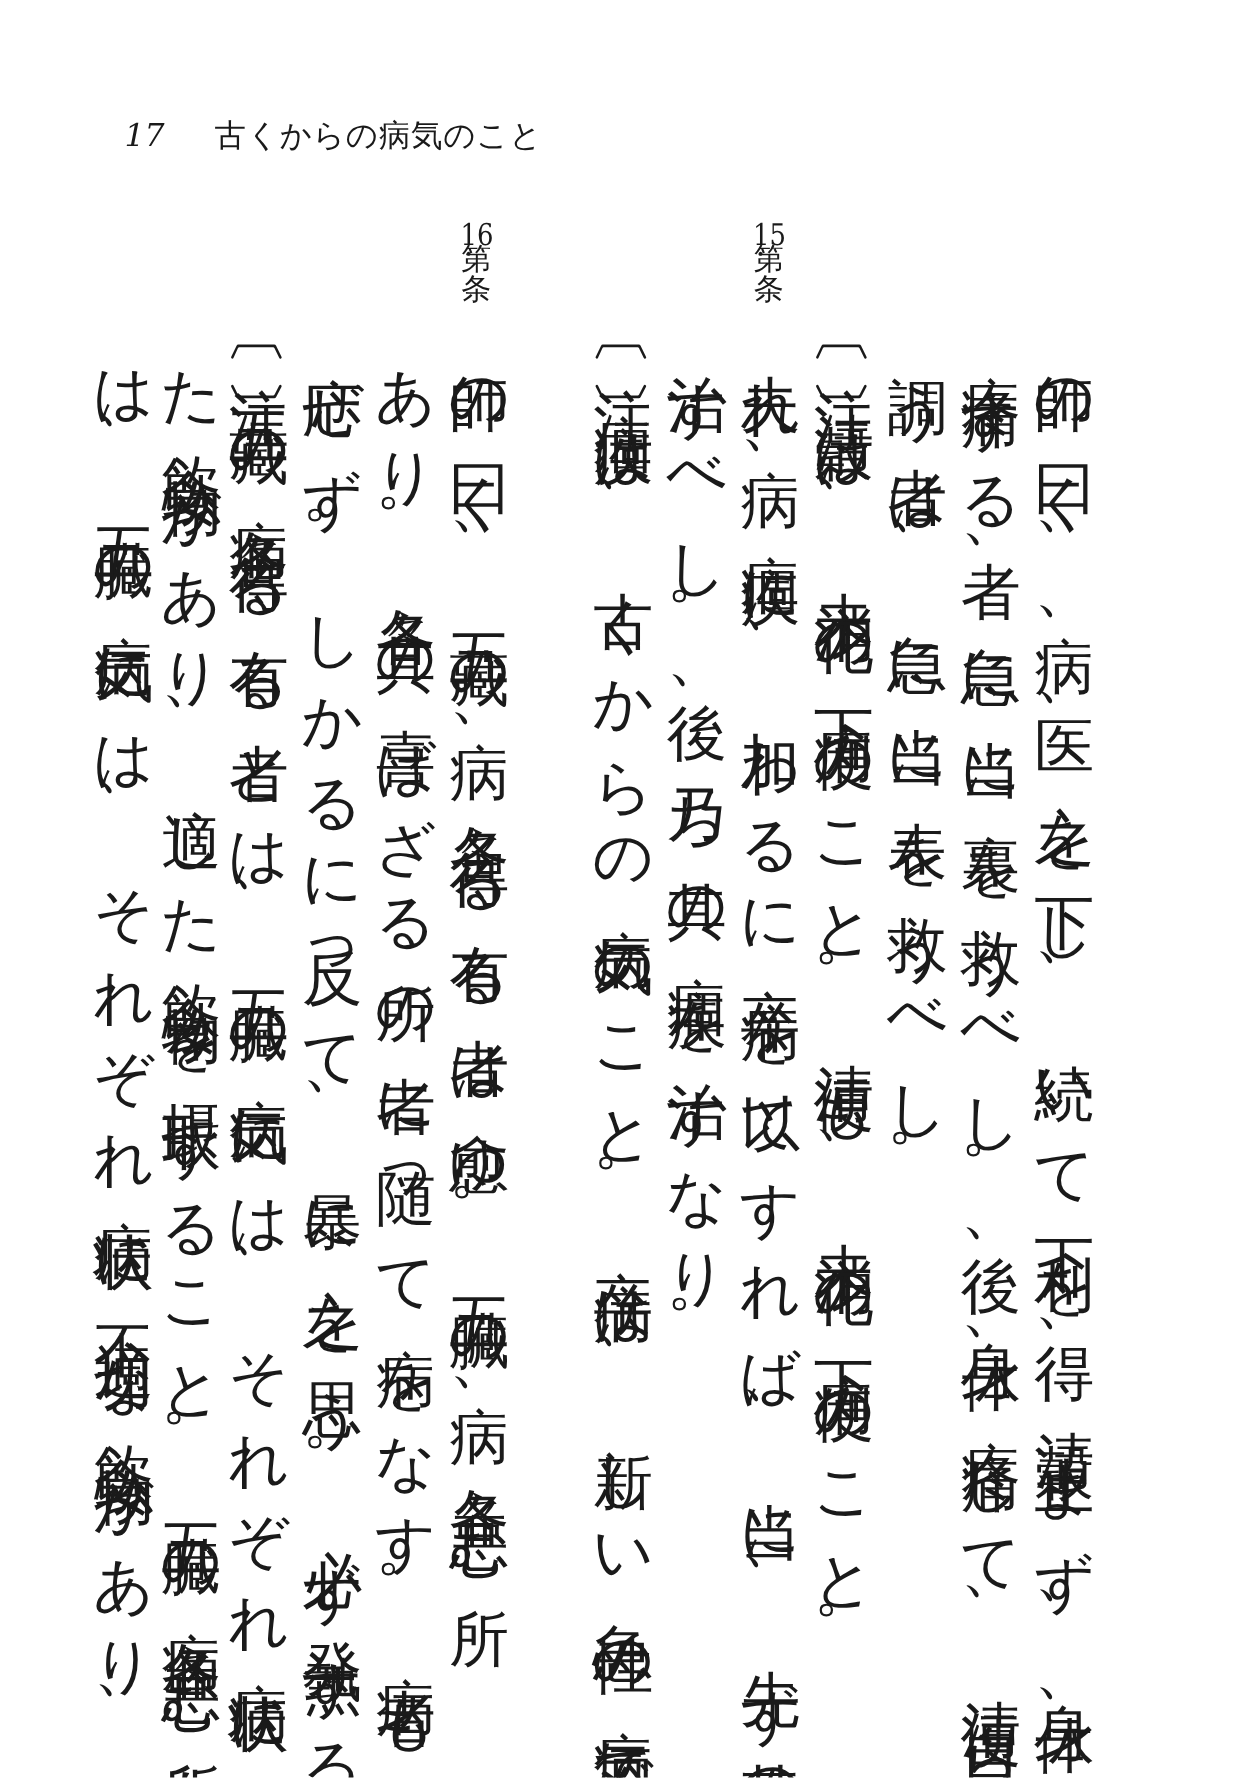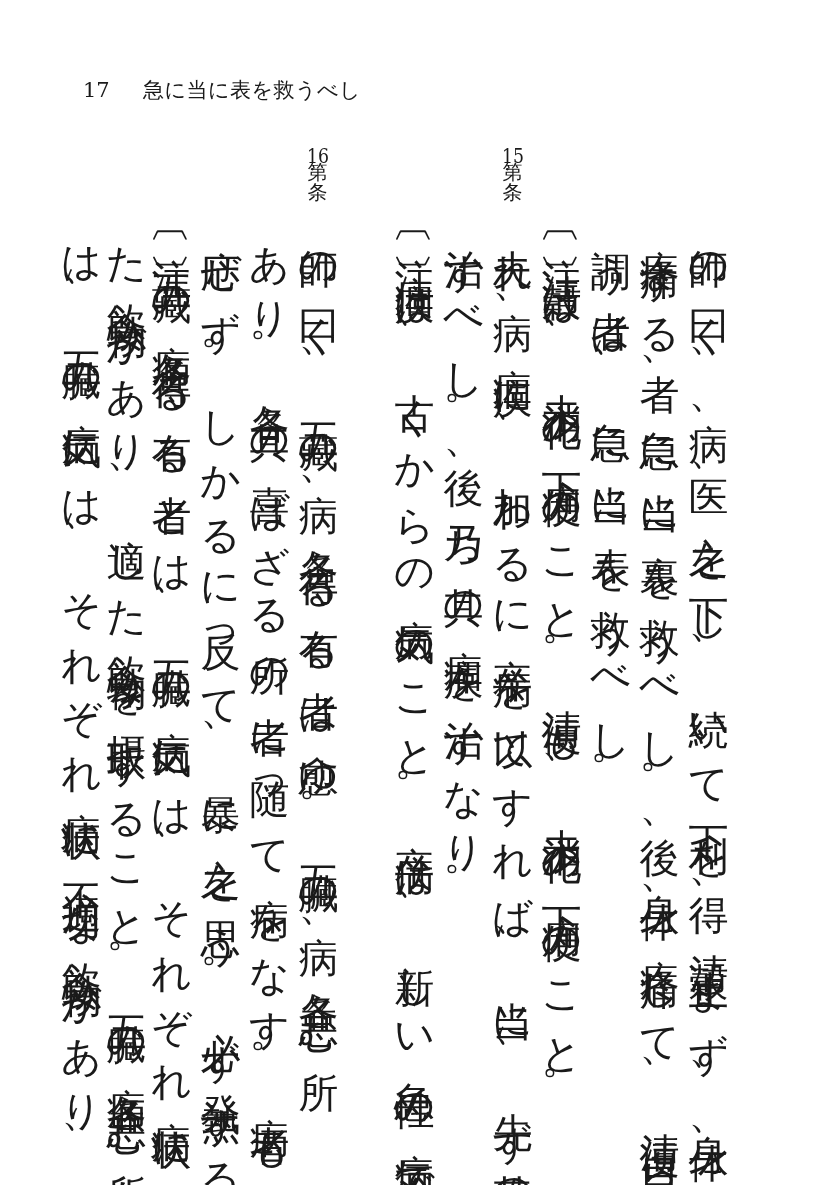--- a/index.html
+++ b/index.html
@@ -1,31 +1,31 @@
 <!DOCTYPE html>
 <html><head>
 <meta charset="utf-8">
 <style>
   html, body { margin: 0; padding: 0; background: #ffffff; }
   body { width: 830px; height: 1185px; position: relative; overflow: hidden;
          font-family: "DejaVu Serif", "Liberation Serif", serif; color: #1a1a1a; }
   .header { position: absolute; top: 76px; left: 83px; font-size: 21px; letter-spacing: 0px; white-space: nowrap; }
-  .header .num { display: inline-block; width: 60px; }
+  .header .num { display: inline-block; width: 60px; font-style: italic; }
   .header .title { letter-spacing: 0.5px; }
   .col { position: absolute; top: 218px; width: 46px; writing-mode: vertical-rl; text-orientation: upright;
          font-size: 40px; line-height: 46px; letter-spacing: 8.4px; white-space: nowrap; }
   .label { position: absolute; top: 146px; writing-mode: vertical-rl; font-size: 20px; line-height: 22px;
            white-space: nowrap; letter-spacing: 0px; }
   .label .n { text-combine-upright: all; }
 </style>
 </head>
 <body>
 
 <div class="header">
-  <span class="num">17</span><span class="title">急に当に表を救うべし</span>
+  <span class="num">17</span><span class="title">古くからの病気のこと</span>
 </div>
 
 <div class="col" style="left:686px;">師の曰く、病、医、之を下し、続いて下利を得、清穀止まず、身体、</div>
 <div class="col" style="left:637px;">疼痛する者、急に当に裏を救うべし。後、身体、疼痛して、清便自ら</div>
 <div class="col" style="left:588px;">調う者は、急に当に表を救うべし。</div>
 <div class="col" style="left:539px;">〔注〕清穀は、未消化の下痢便のこと。清便も、未消化の下痢便のこと。</div>
 
 <div class="label" style="left:502px;"><span>第</span><span class="n">15</span><span>条.</span></div>
 <div class="col" style="left:490px;">夫れ病、痼疾に、加わるに卒病を以てすれば、当に、先ず其の卒病を</div>
 <div class="col" style="left:441px;">治すべし。後、乃ち其の痼疾を治すなり。</div>

